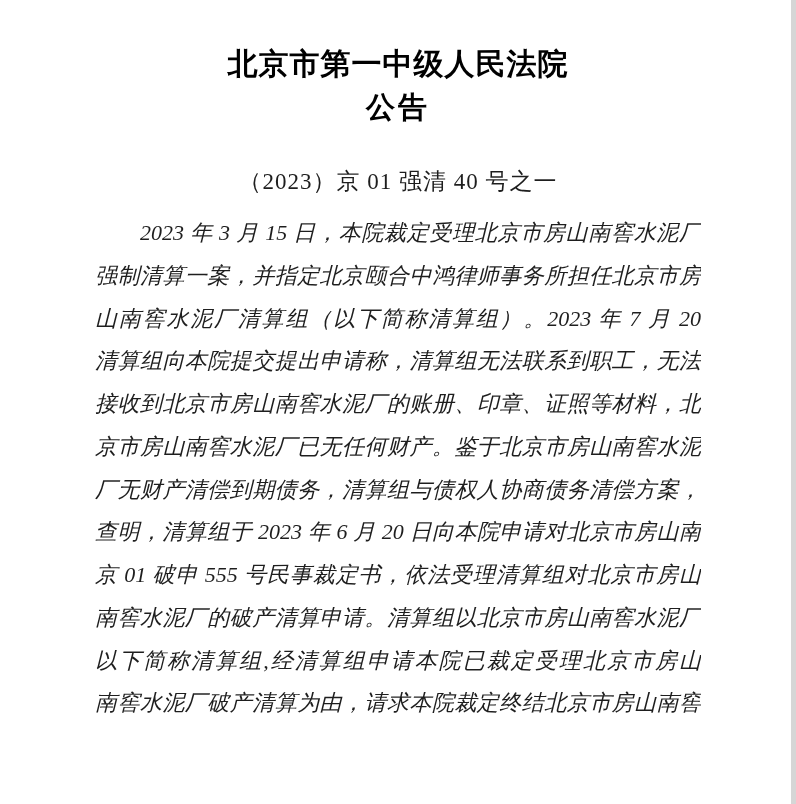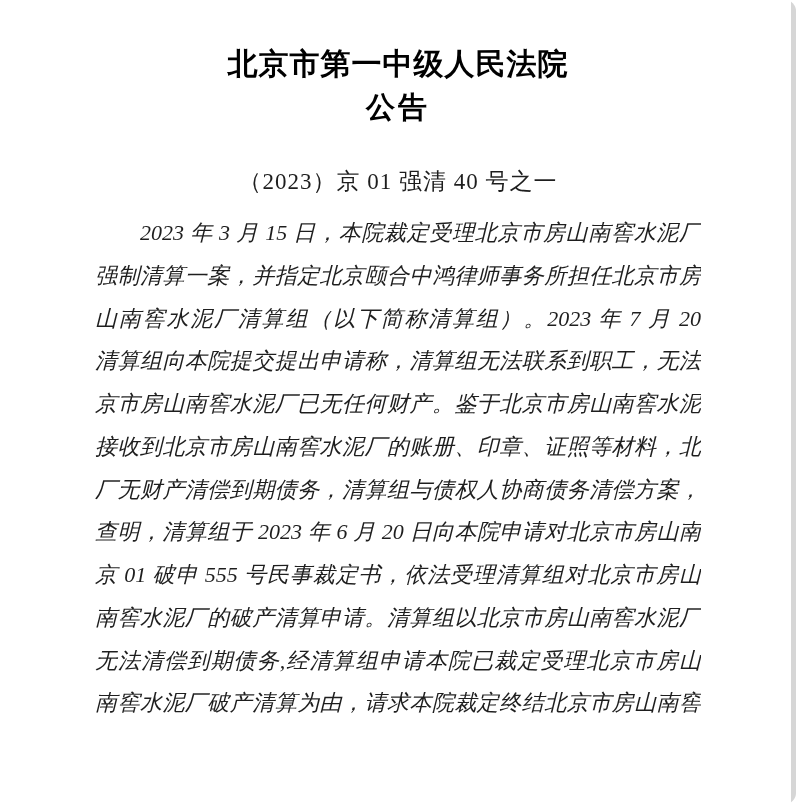--- a/index.html
+++ b/index.html
@@ -6,21 +6,20 @@
     margin: 0;
     padding: 0;
     background: #ffffff;
   }
   .page {
     position: relative;
     width: 796px;
     height: 804px;
     background: #ffffff;
     overflow: hidden;
-    border-radius: 11px;
   }
   
   .edge-strip {
     position: absolute;
     top: 0;
     right: 0;
     width: 5px;
     height: 100%;
     background: #d6d6d6;
   }
@@ -85,24 +84,24 @@
 <div class="page">
   <div class="content">
     <div class="court-name">北京市第一中级人民法院</div>
     <div class="doc-type">公告</div>
     <div class="case-number">（2023）京 01 强清 40 号之一</div>
     <div class="body-text">
       <div class="body-line indent">2023 年 3 月 15 日，本院裁定受理北京市房山南窖水泥厂</div>
       <div class="body-line">强制清算一案，并指定北京颐合中鸿律师事务所担任北京市房</div>
       <div class="body-line">山南窖水泥厂清算组（以下简称清算组）。2023 年 7 月 20 日，</div>
       <div class="body-line">清算组向本院提交提出申请称，清算组无法联系到职工，无法</div>
+      <div class="body-line">接收到北京市房山南窖水泥厂的账册、印章、证照等材料，北</div>
       <div class="body-line">京市房山南窖水泥厂已无任何财产。鉴于北京市房山南窖水泥</div>
-      <div class="body-line">接收到北京市房山南窖水泥厂的账册、印章、证照等材料，北</div>
       <div class="body-line">厂无财产清偿到期债务，清算组与债权人协商债务清偿方案，</div>
       <div class="body-line">查明，清算组于 2023 年 6 月 20 日向本院申请对北京市房山南</div>
       <div class="body-line">京 01 破申 555 号民事裁定书，依法受理清算组对北京市房山</div>
       <div class="body-line">南窖水泥厂的破产清算申请。清算组以北京市房山南窖水泥厂</div>
-      <div class="body-line">无法清偿到期债务,经清算组申请本院已裁定受理北京市房山</div>
+      <div class="body-line">以下简称清算组,经清算组申请本院已裁定受理北京市房山</div>
       <div class="body-line">南窖水泥厂破产清算为由，请求本院裁定终结北京市房山南窖</div>
     </div>
   </div>
   <div class="edge-strip"></div>
 </div>
 
 </body></html>

